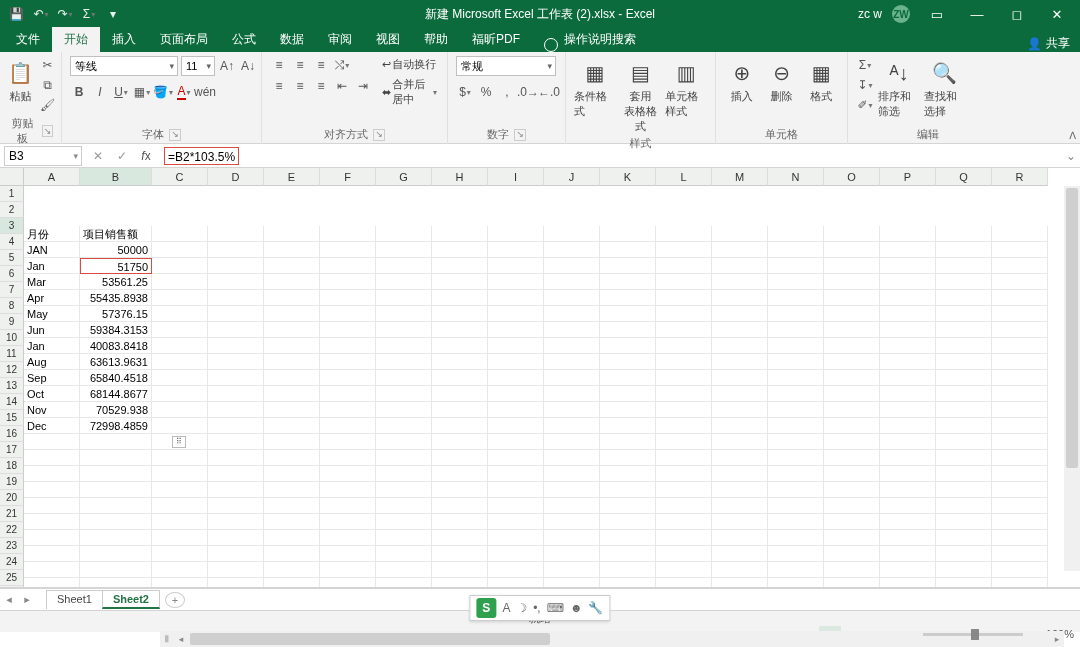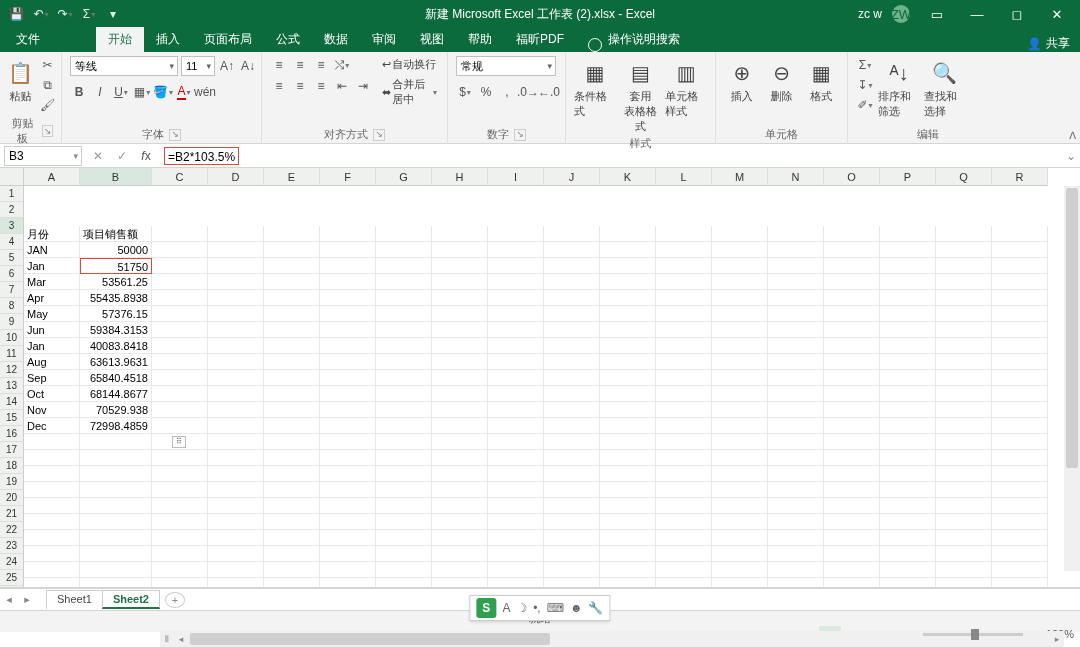--- a/index.html
+++ b/index.html
@@ -5,26 +5,26 @@
 * { margin: 0; padding: 0; box-sizing: border-box; font-family: "Microsoft YaHei", "Segoe UI", sans-serif; }
 body { width: 1080px; height: 647px; background: #fff; overflow: hidden; font-size: 12px; }
 
 
 .titlebar { height: 28px; background: #0c6b3d; color: #fff; display: flex; align-items: center; position: relative; }
 .titlebar .qat { display: flex; align-items: center; gap: 2px; padding-left: 6px; }
 .titlebar .qat .qbtn { width: 22px; height: 22px; display:flex;align-items:center;justify-content:center; color:#fff; font-size:12px; opacity:.9;}
 .titlebar .title { position:absolute; left:50%; transform:translateX(-50%); font-size:12px; }
 .titlebar .winctl { margin-left:auto; display:flex; align-items:center; gap:6px; padding-right:6px;}
 .titlebar .winctl .wbtn { width:34px; height:24px; display:flex;align-items:center;justify-content:center; color:#fff; font-size:13px;}
-.avatar-dot{width:18px;height:18px;border-radius:50%;background:#6bb38b;display:inline-flex;align-items:center;justify-content:center;font-size:13px;color:#0c6b3d;margin:0 4px;}
+.avatar-dot{width:18px;height:18px;border-radius:50%;background:#6bb38b;display:inline-flex;align-items:center;justify-content:center;font-size:10px;color:#0c6b3d;margin:0 4px;font-weight:bold;}
 
 
 .tabbar { height: 24px; background:#0c6b3d; display:flex; align-items:flex-end; color:#fff; font-size:12px; padding-left:4px; position:relative;}
 .tabbar .tab { padding:4px 12px 4px 12px; cursor:pointer; }
-.tabbar .tab.active { background:#f3f3f3; color:#217346;margin-left:44px; }
+.tabbar .tab.active { background:#f3f3f3; color:#217346; }
 .tabbar .right { margin-left:auto; display:flex; align-items:center; gap:4px; padding-right:10px;}
 .lightbulb{width:14px;height:14px;border:1px solid #fff;border-radius:50%;position:relative;top:0;}
 .share-ic{font-size:12px;}
 
 
 .ribbon { height:92px; background:#f3f3f3; border-bottom:1px solid #d4d4d4; display:flex; position:relative;}
 .rgroup { border-right:1px solid #e0e0e0; padding:4px 8px 2px 8px; display:flex; flex-direction:column; justify-content:space-between; height:92px;}
 .rgroup .glabel { text-align:center; font-size:11px; color:#666; padding-top:2px; display:flex;align-items:center;justify-content:center;gap:2px;}
 .rgroup .gbody { flex:1; display:flex; align-items:flex-start; gap:4px; }
 .smallbtn{font-size:11px;color:#444;padding:1px 2px;display:inline-flex;align-items:center;gap:1px;}

